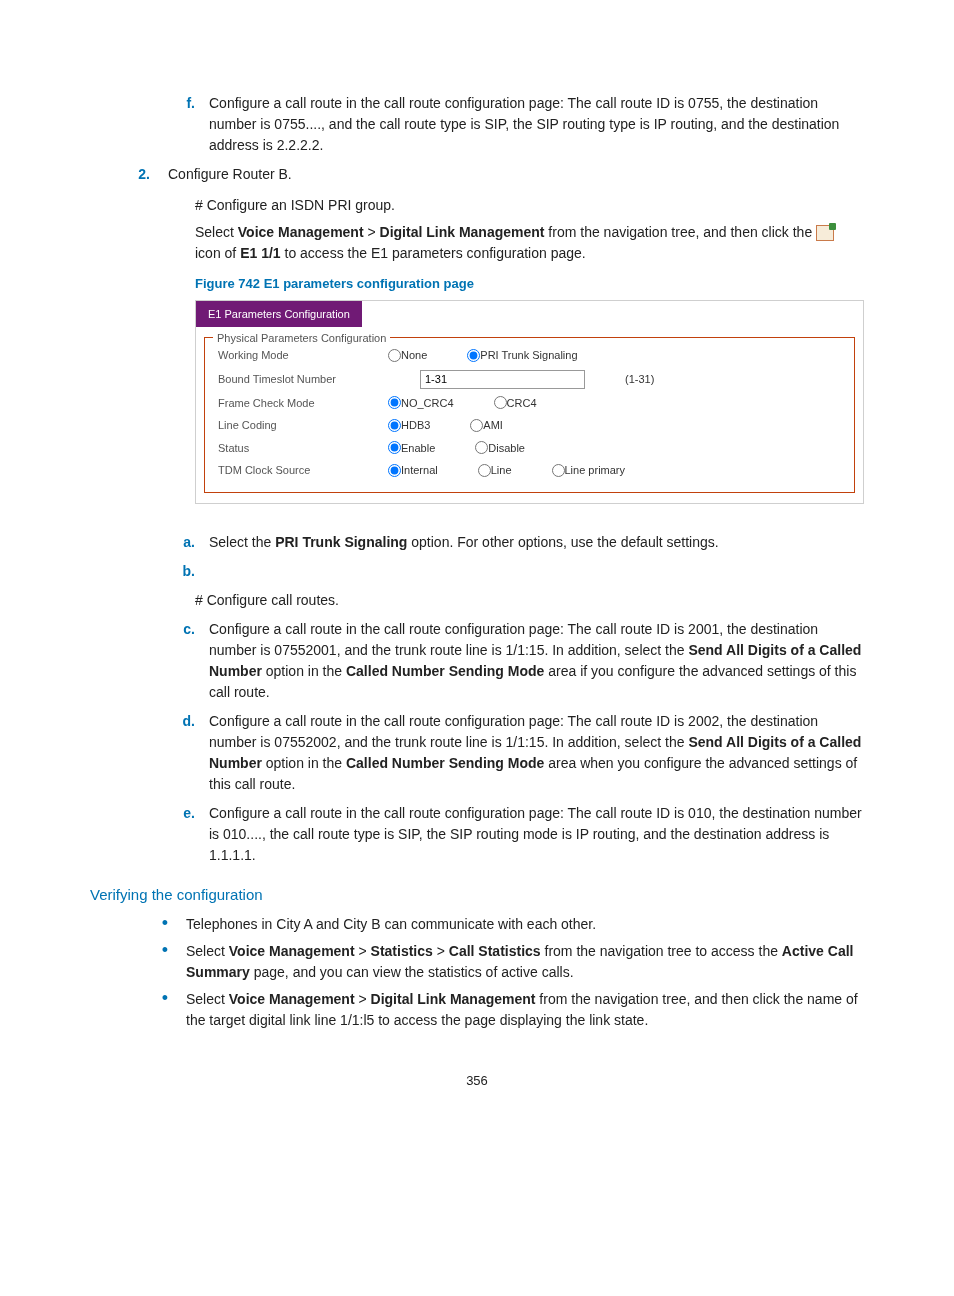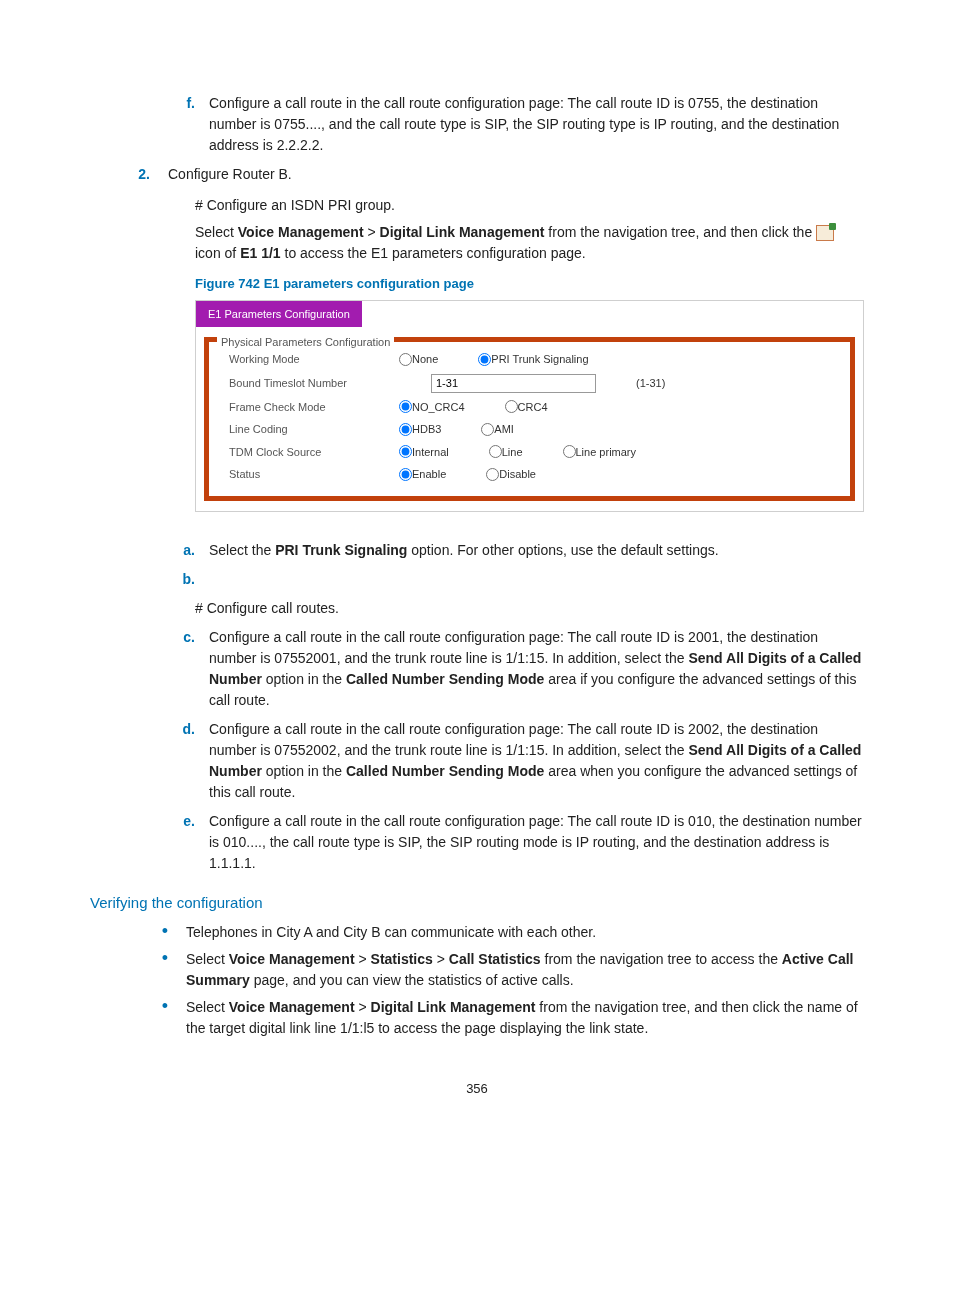--- a/index.html
+++ b/index.html
@@ -20,22 +20,22 @@
   .sub-body { flex: 1; }
   .indent { margin-left: 105px; margin-top:6px; margin-bottom:6px; }
   .section-h { color: #0073b3; font-weight: normal; font-size: 15px; margin: 18px 0 8px 0; }
   .bullet-row { display:flex; margin:6px 0; }
   .bullet-dot { width:78px; flex-shrink:0; text-align:right; padding-right:18px; color:#0073b3; font-size:18px; line-height:1.1; }
   .bullet-body { flex:1; }
   .fig-caption { color:#0073b3; font-weight:bold; font-size:13px; margin: 10px 0 6px 105px; }
   b { font-weight:bold; }
   
   .fig { margin-left:105px; border:1px solid #cfcfcf; font-size:11px; color:#333; }
-  .tab { display:inline-block; background:#a21caf; color:#fff; padding:5px 12px; font-size:11px; }
-  .fieldset { margin:10px 8px 10px 8px; padding:6px 8px 10px 20px; border:5px solid #c2410c; position:relative; }
+  .tab { display:inline-block; background:#701a75; color:#fff; padding:5px 12px; font-size:11px; }
+  .fieldset { margin:10px 8px 10px 8px; padding:6px 8px 10px 13px; border:1px solid #c2410c; position:relative; }
   .legend { position:absolute; top:-8px; left:8px; background:#fff; padding:0 4px; font-size:11px; color:#555; }
   .prow { display:flex; align-items:center; padding:3px 0; }
   .plabel { width:170px; color:#555; }
   .popts { display:flex; gap:40px; flex:1; align-items:center; }
   .popts label { display:flex; align-items:center; white-space:nowrap; }
   input[type=radio]{ margin:0; }
   .tin { border:1px solid #999; height:17px; font-size:11px; padding:0 4px;margin-left:32px; }
   .iconbox { display:inline-block; width:16px; height:14px; border:1px solid #c97a4a; background:#f7ecd9; vertical-align:middle; margin-right:2px; position:relative; }
   .iconbox::after{content:"";position:absolute;right:-3px;top:-3px;width:7px;height:7px;background:#3c8f3c;border-radius:1px;}
   .pagenum { text-align:center; font-size:13px; margin-top:40px; }
@@ -110,47 +110,47 @@
             <span>HDB3</span>
           </label>
         <label>
             <input type="radio" style="">
             <span>AMI</span>
           </label>
       </div>
     </div>
 
     <div class="prow">
+      <div class="plabel">Status</div>
+      <div class="popts">
+        <label>
+            <input type="radio" checked="" style="">
+            <span>Enable</span>
+          </label>
+        <label>
+            <input type="radio" style="">
+            <span>Disable</span>
+          </label>
+      </div>
+    </div>
+
+    <div class="prow">
       <div class="plabel">TDM Clock Source</div>
       <div class="popts">
         <label>
             <input type="radio" checked="" style="">
             <span>Internal</span>
           </label>
         <label>
             <input type="radio" style="">
             <span>Line</span>
           </label>
         <label>
             <input type="radio" style="">
             <span>Line primary</span>
-          </label>
-      </div>
-    </div>
-
-    <div class="prow">
-      <div class="plabel">Status</div>
-      <div class="popts">
-        <label>
-            <input type="radio" checked="" style="">
-            <span>Enable</span>
-          </label>
-        <label>
-            <input type="radio" style="">
-            <span>Disable</span>
           </label>
       </div>
     </div>
   </div>
 </div>
 
 <div style="height:20px"></div>
 
 <div class="sub-row">
   <div class="sub-letter">a.</div>

